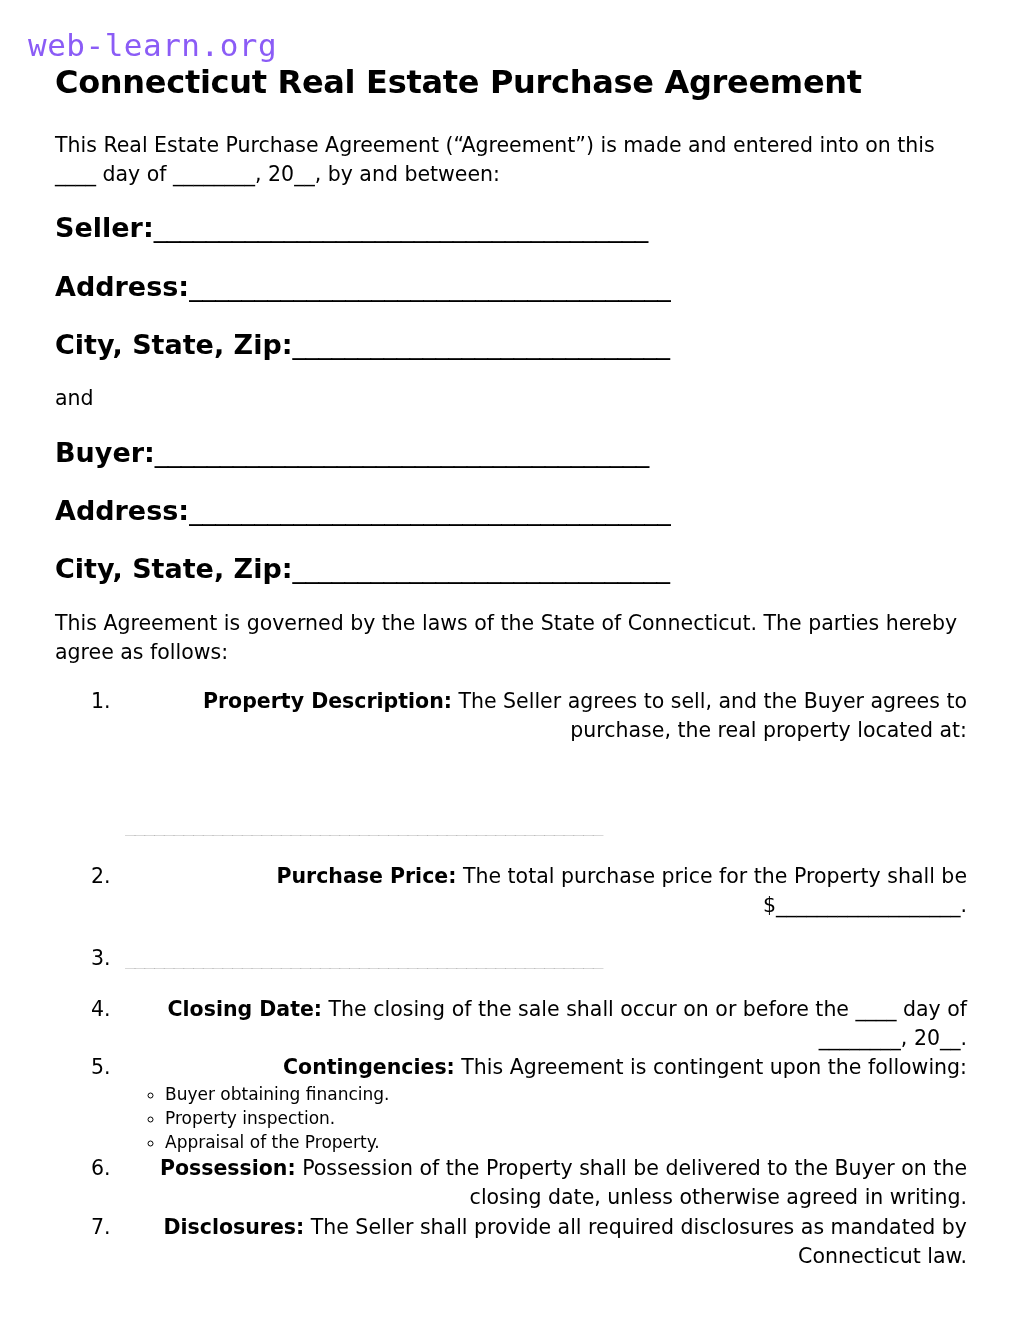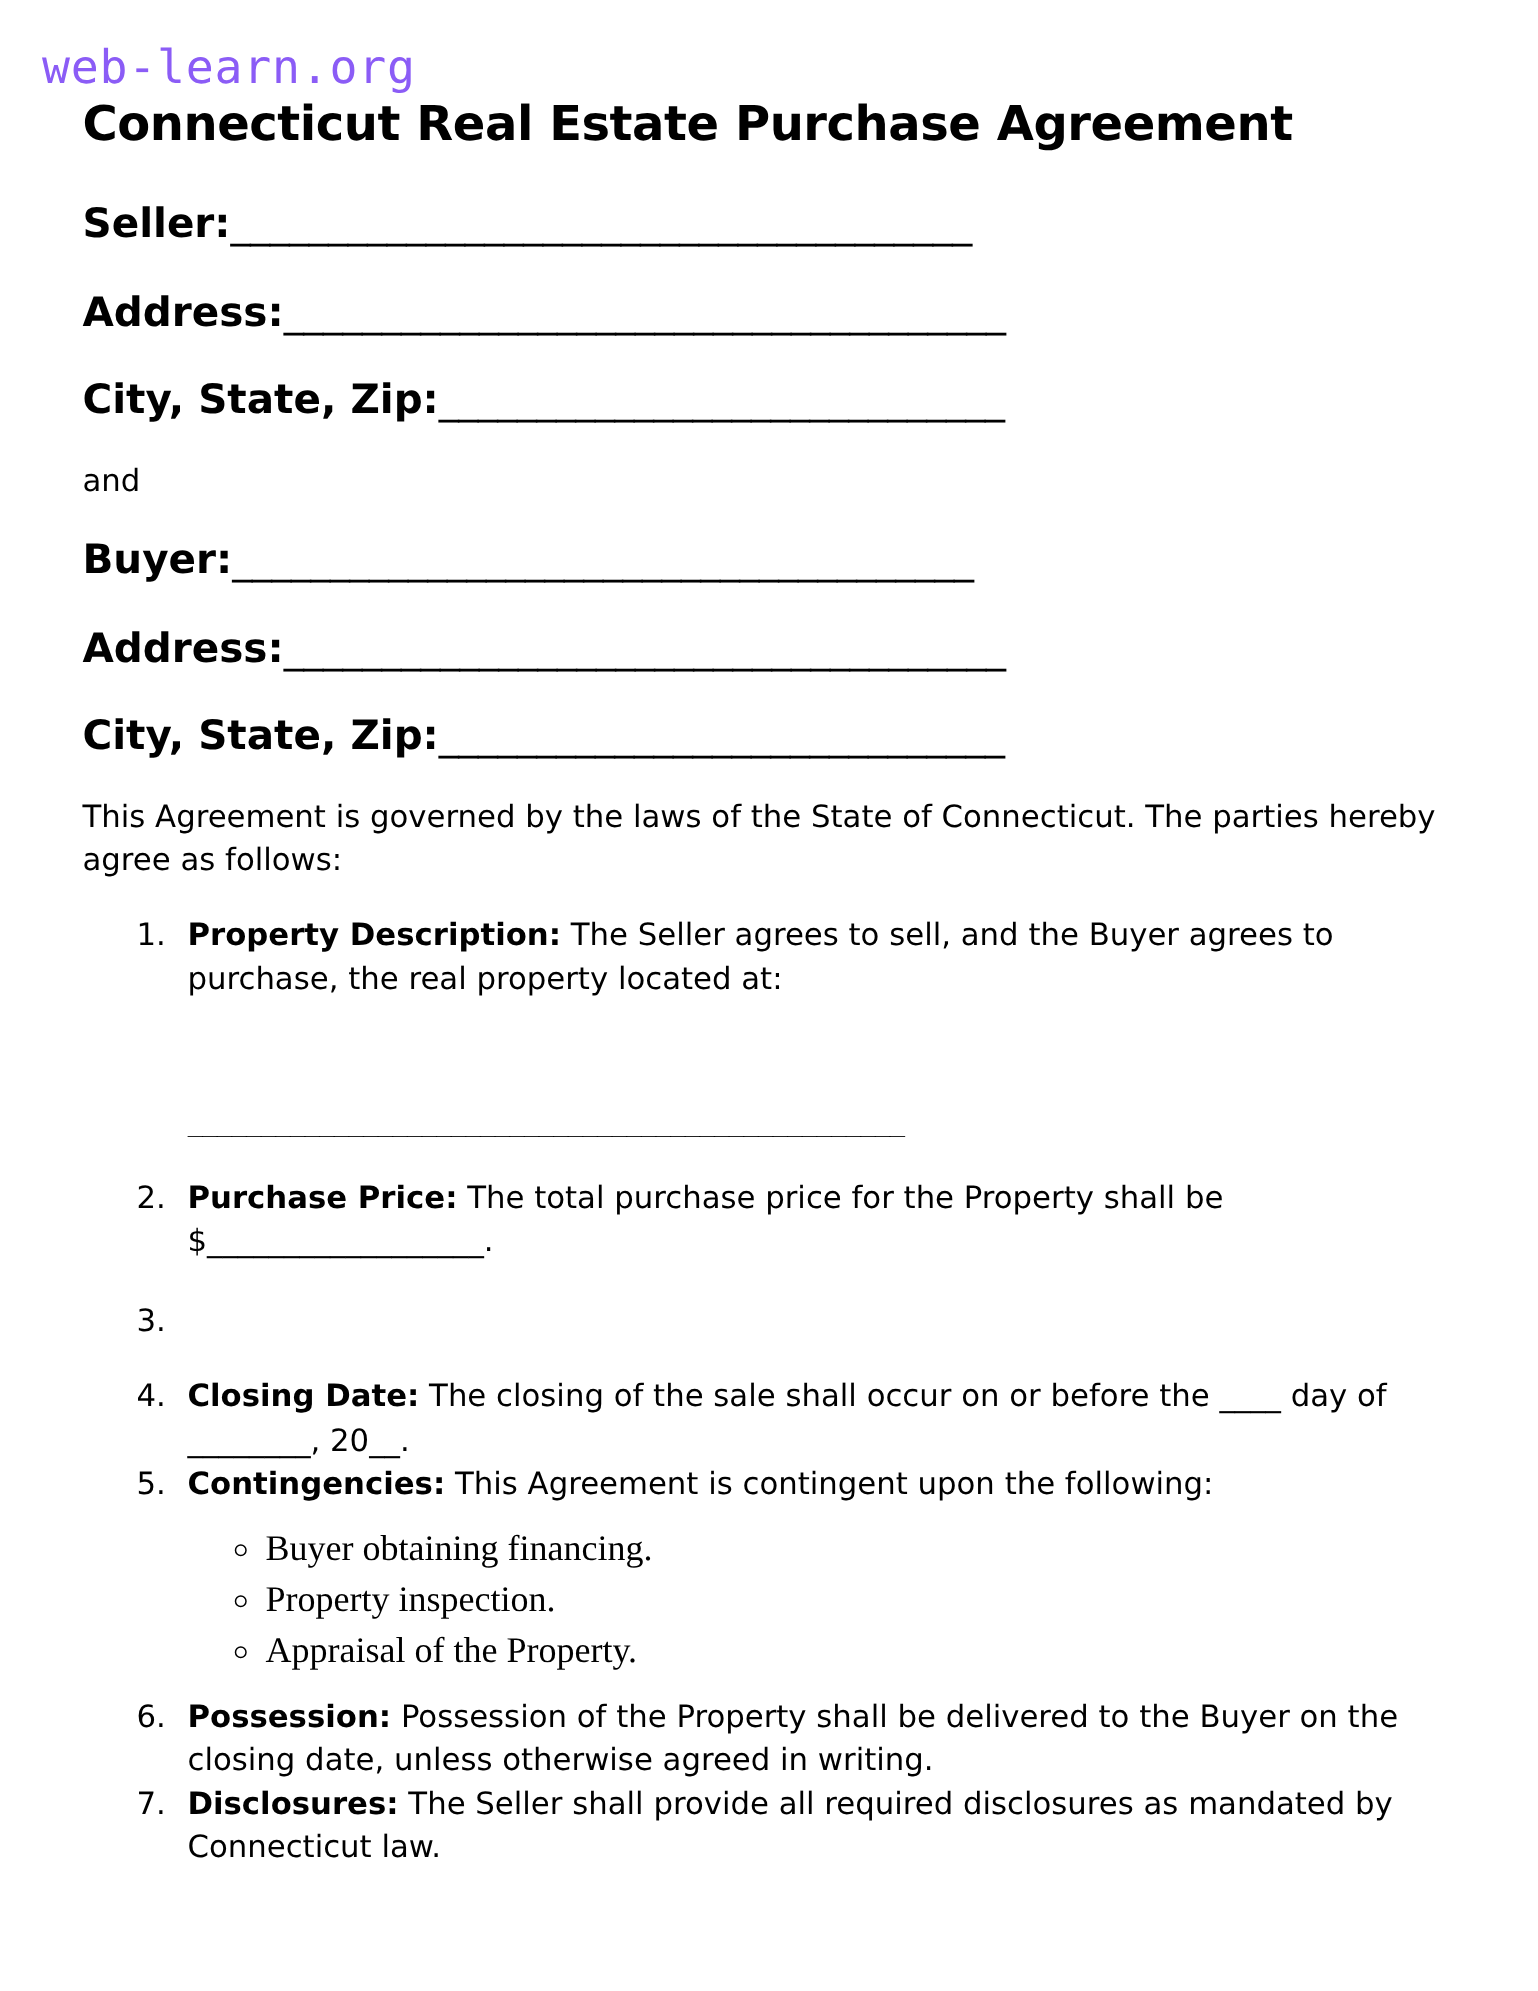--- a/index.html
+++ b/index.html
@@ -68,56 +68,57 @@
     margin: 8px 0 0 0;
     padding-left: 62px;
     list-style-position: outside;
   }
   ol.main-list > li {
     margin: 0 0 0 0;
     padding-left: 8px;
   }
   ol.main-list > li > .li-text {
     display: block;
+    text-align: right;
   }
   .term {
     font-weight: bold;
   }
   .rule-line {
     display: block;
     margin: 24px 0 26px 0;
     font-size: 20.5px;
     line-height: 1;
     letter-spacing: -0.5px;
     white-space: nowrap;
     overflow: hidden;
   }
   ul.sub-list {
     list-style-type: circle;
-    margin: 12px;
+    margin: 0;
     padding-left: 40px;
-    font-size: 24px;
+    font-size: 17px;
     line-height: 1.42;
-    font-family: Liberation Serif, serif;
   }
   ul.sub-list > li {
     margin: 0;
   }
 </style>
 </head>
 <body>
 
 <div class="page">
 
   <div class="watermark">web-learn.org</div>
 
   <h1 class="doc-title">Connecticut Real Estate Purchase Agreement</h1>
 
   <div class="body-wrap">
 
+    <p class="para">This Real Estate Purchase Agreement (“Agreement”) is made and entered into on this ____ day of ________, 20__, by and between:</p>
 
     <p class="field">
       <b>Seller:</b><span class="blank">______________________________________</span>
     </p>
 
     <p class="field">
       <b>Address:</b><span class="blank">_____________________________________</span>
     </p>
 
     <p class="field">

